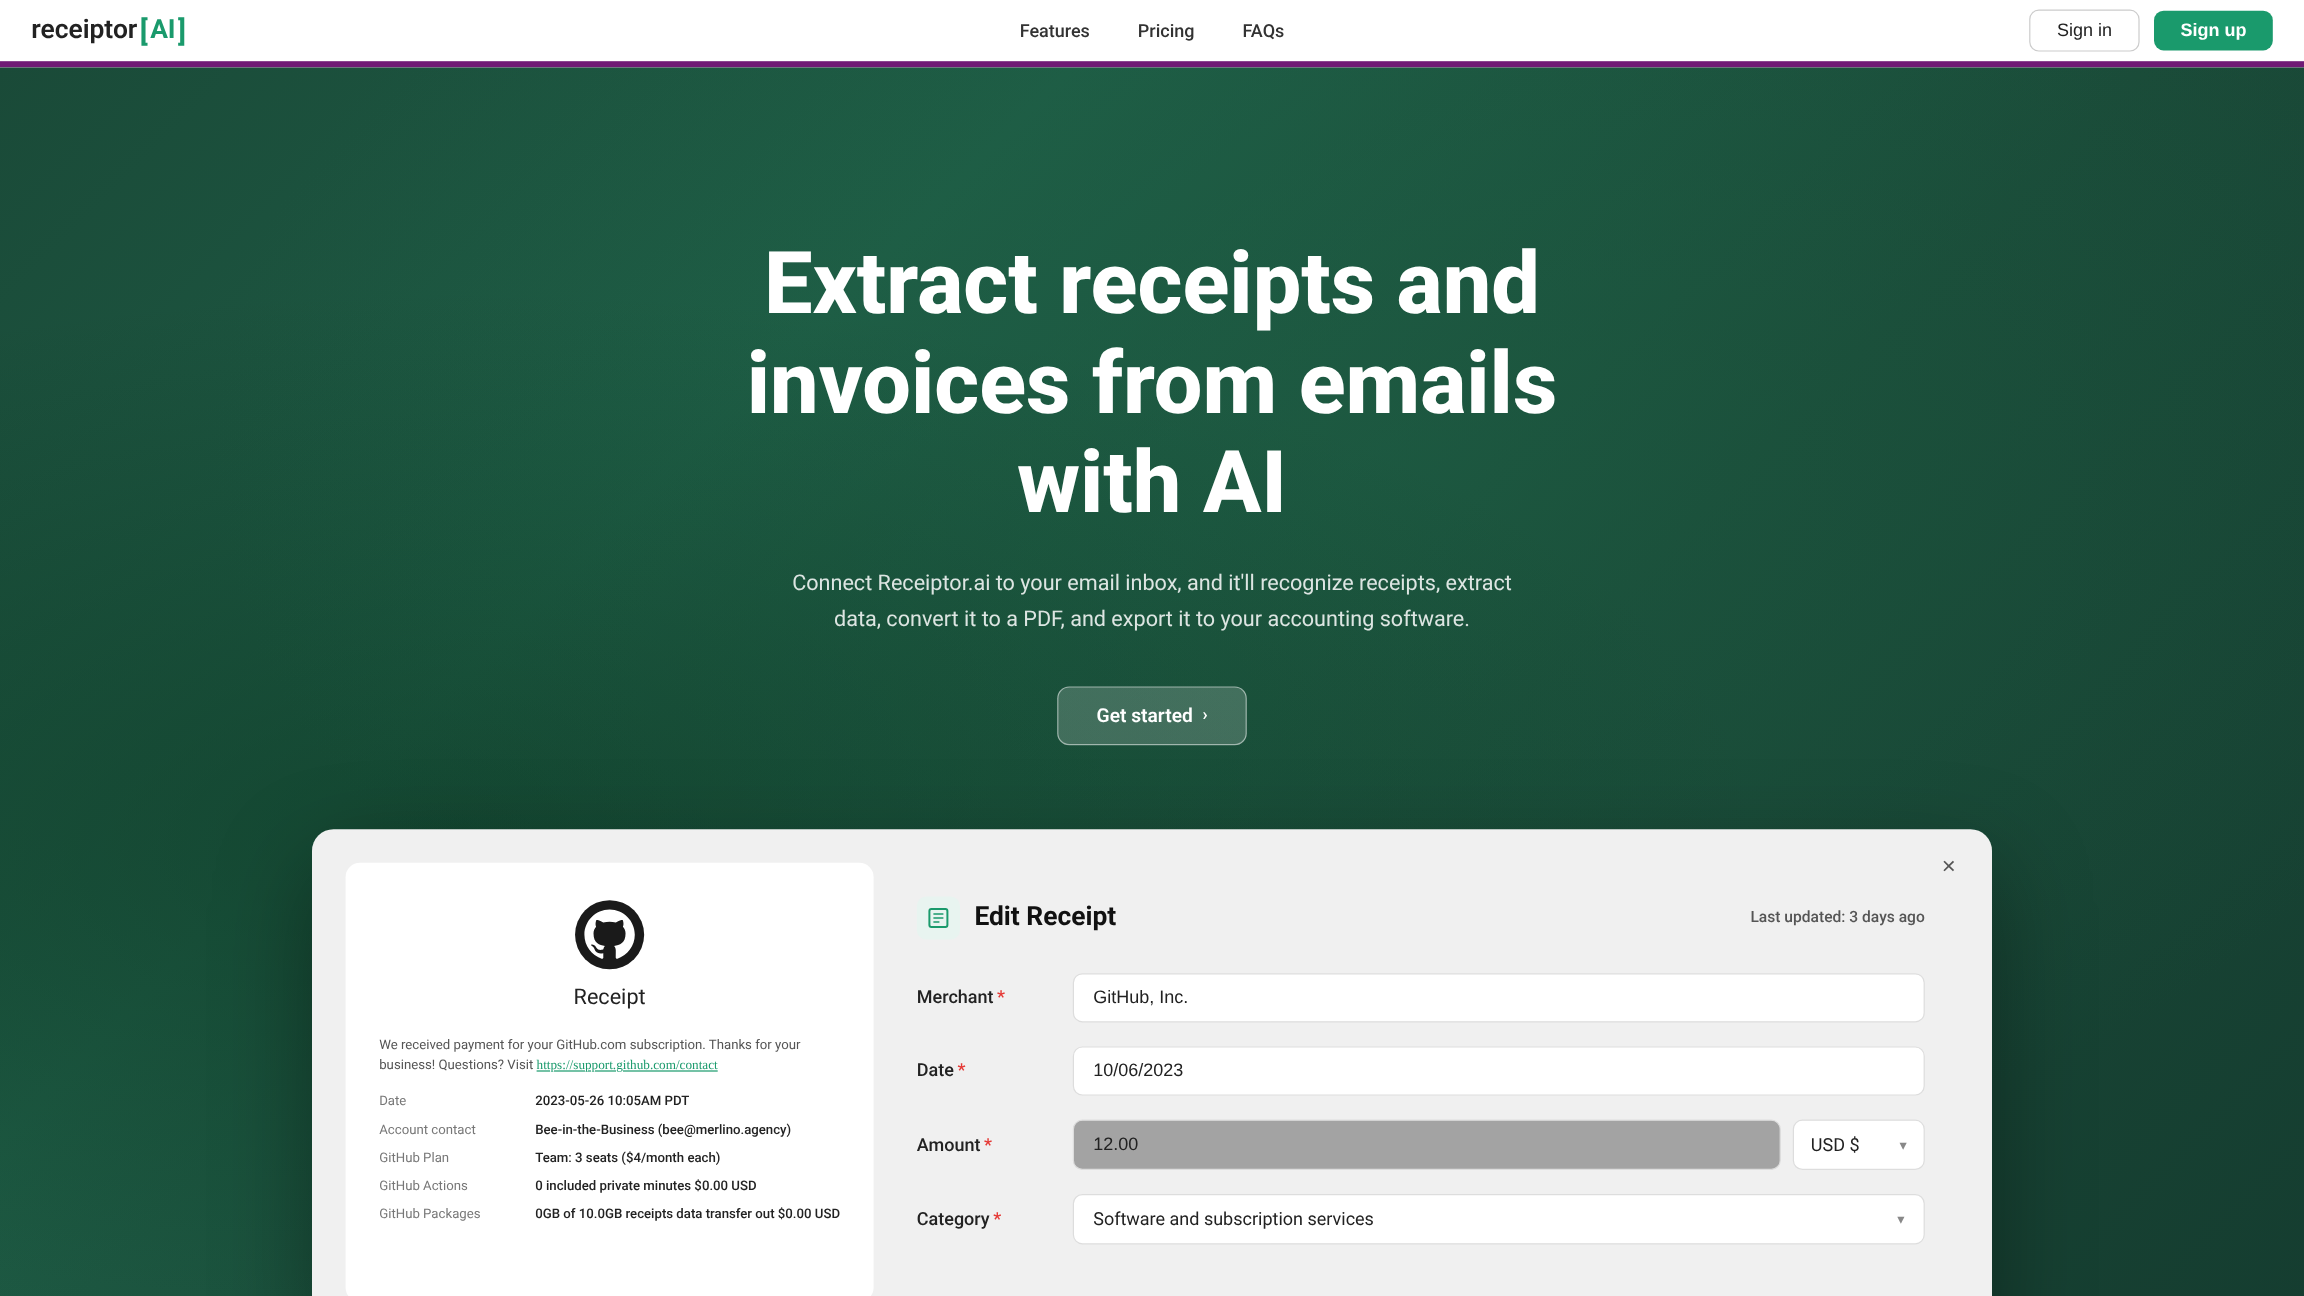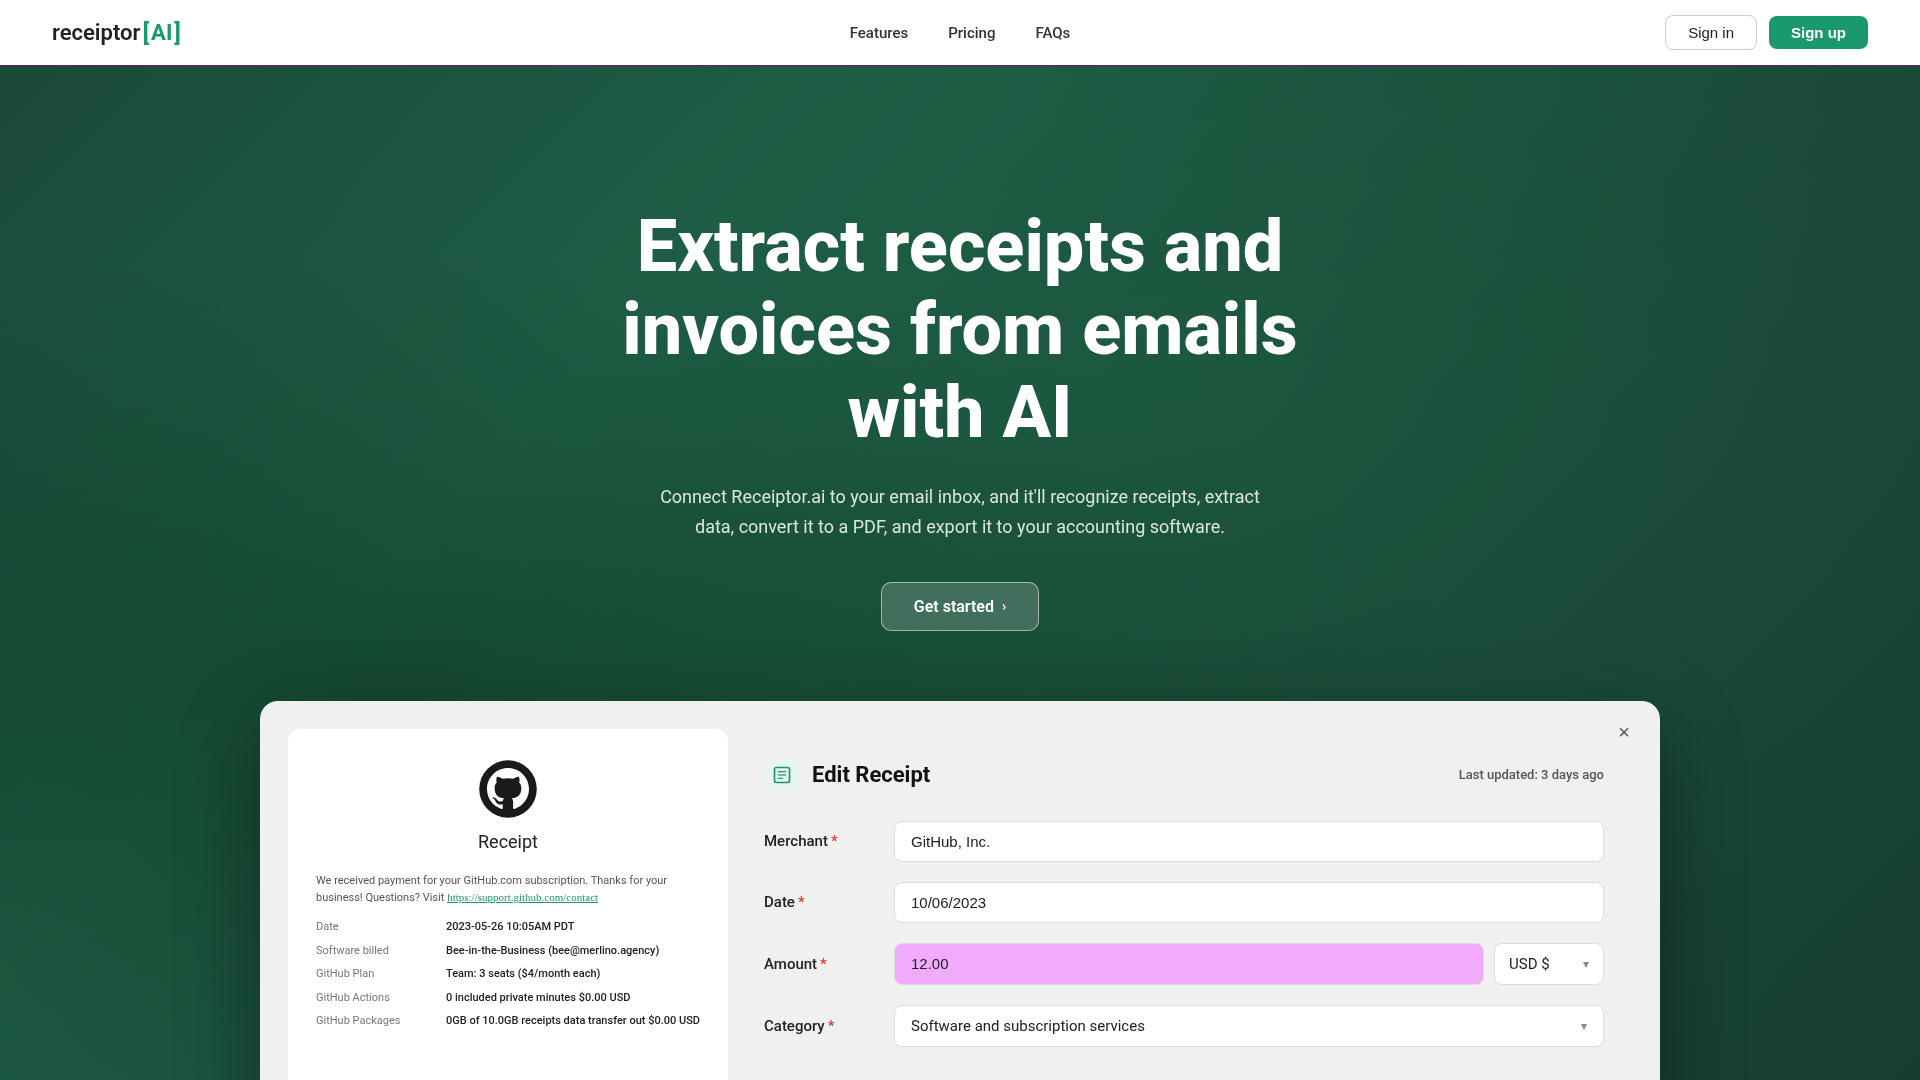--- a/index.html
+++ b/index.html
@@ -10,24 +10,24 @@
       min-height: 1080px;
       overflow-x: hidden;
       background: #fff;
     }
 
     
     nav {
       display: flex;
       align-items: center;
       justify-content: space-between;
-      padding: 0 52px;
-      height: 66px;
-      background: #fff;
-      border-bottom: 1px solid #701a75;
+      padding: 0 26px;
+      height: 56px;
+      background: #fff;
+      border-bottom: 5px solid #701a75;
       position: relative;
       z-index: 10;
     }
 
     .nav-logo {
       display: flex;
       align-items: center;
       gap: 2px;
       font-size: 22px;
       font-weight: 600;
@@ -338,21 +338,21 @@
       flex: 1;
     }
 
     .amount-input {
       flex: 1;
       padding: 11px 16px;
       border: 1.5px solid #ddd;
       border-radius: 8px;
       font-size: 15px;
       color: #222;
-      background: #f0abfc;
+      background: #a3a3a3;
       outline: none;
     }
 
     .currency-select {
       display: flex;
       align-items: center;
       justify-content: space-between;
       padding: 11px 14px;
       border: 1.5px solid #ddd;
       border-radius: 8px;
@@ -429,21 +429,21 @@
           <span>We received payment for your GitHub.com subscription. Thanks for your business! Questions? Visit</span>
           <a href="#">https://support.github.com/contact</a>
         </p>
         <table class="receipt-table">
           <tbody id="receipt-rows">
               <tr>
                 <td>Date</td>
                 <td>2023-05-26 10:05AM PDT</td>
               </tr>
               <tr>
-                <td>Software billed</td>
+                <td>Account contact</td>
                 <td>Bee-in-the-Business (bee@merlino.agency)</td>
               </tr>
               <tr>
                 <td>GitHub Plan</td>
                 <td>Team: 3 seats ($4/month each)</td>
               </tr>
               <tr>
                 <td>GitHub Actions</td>
                 <td>0 included private minutes $0.00 USD</td>
               </tr>

